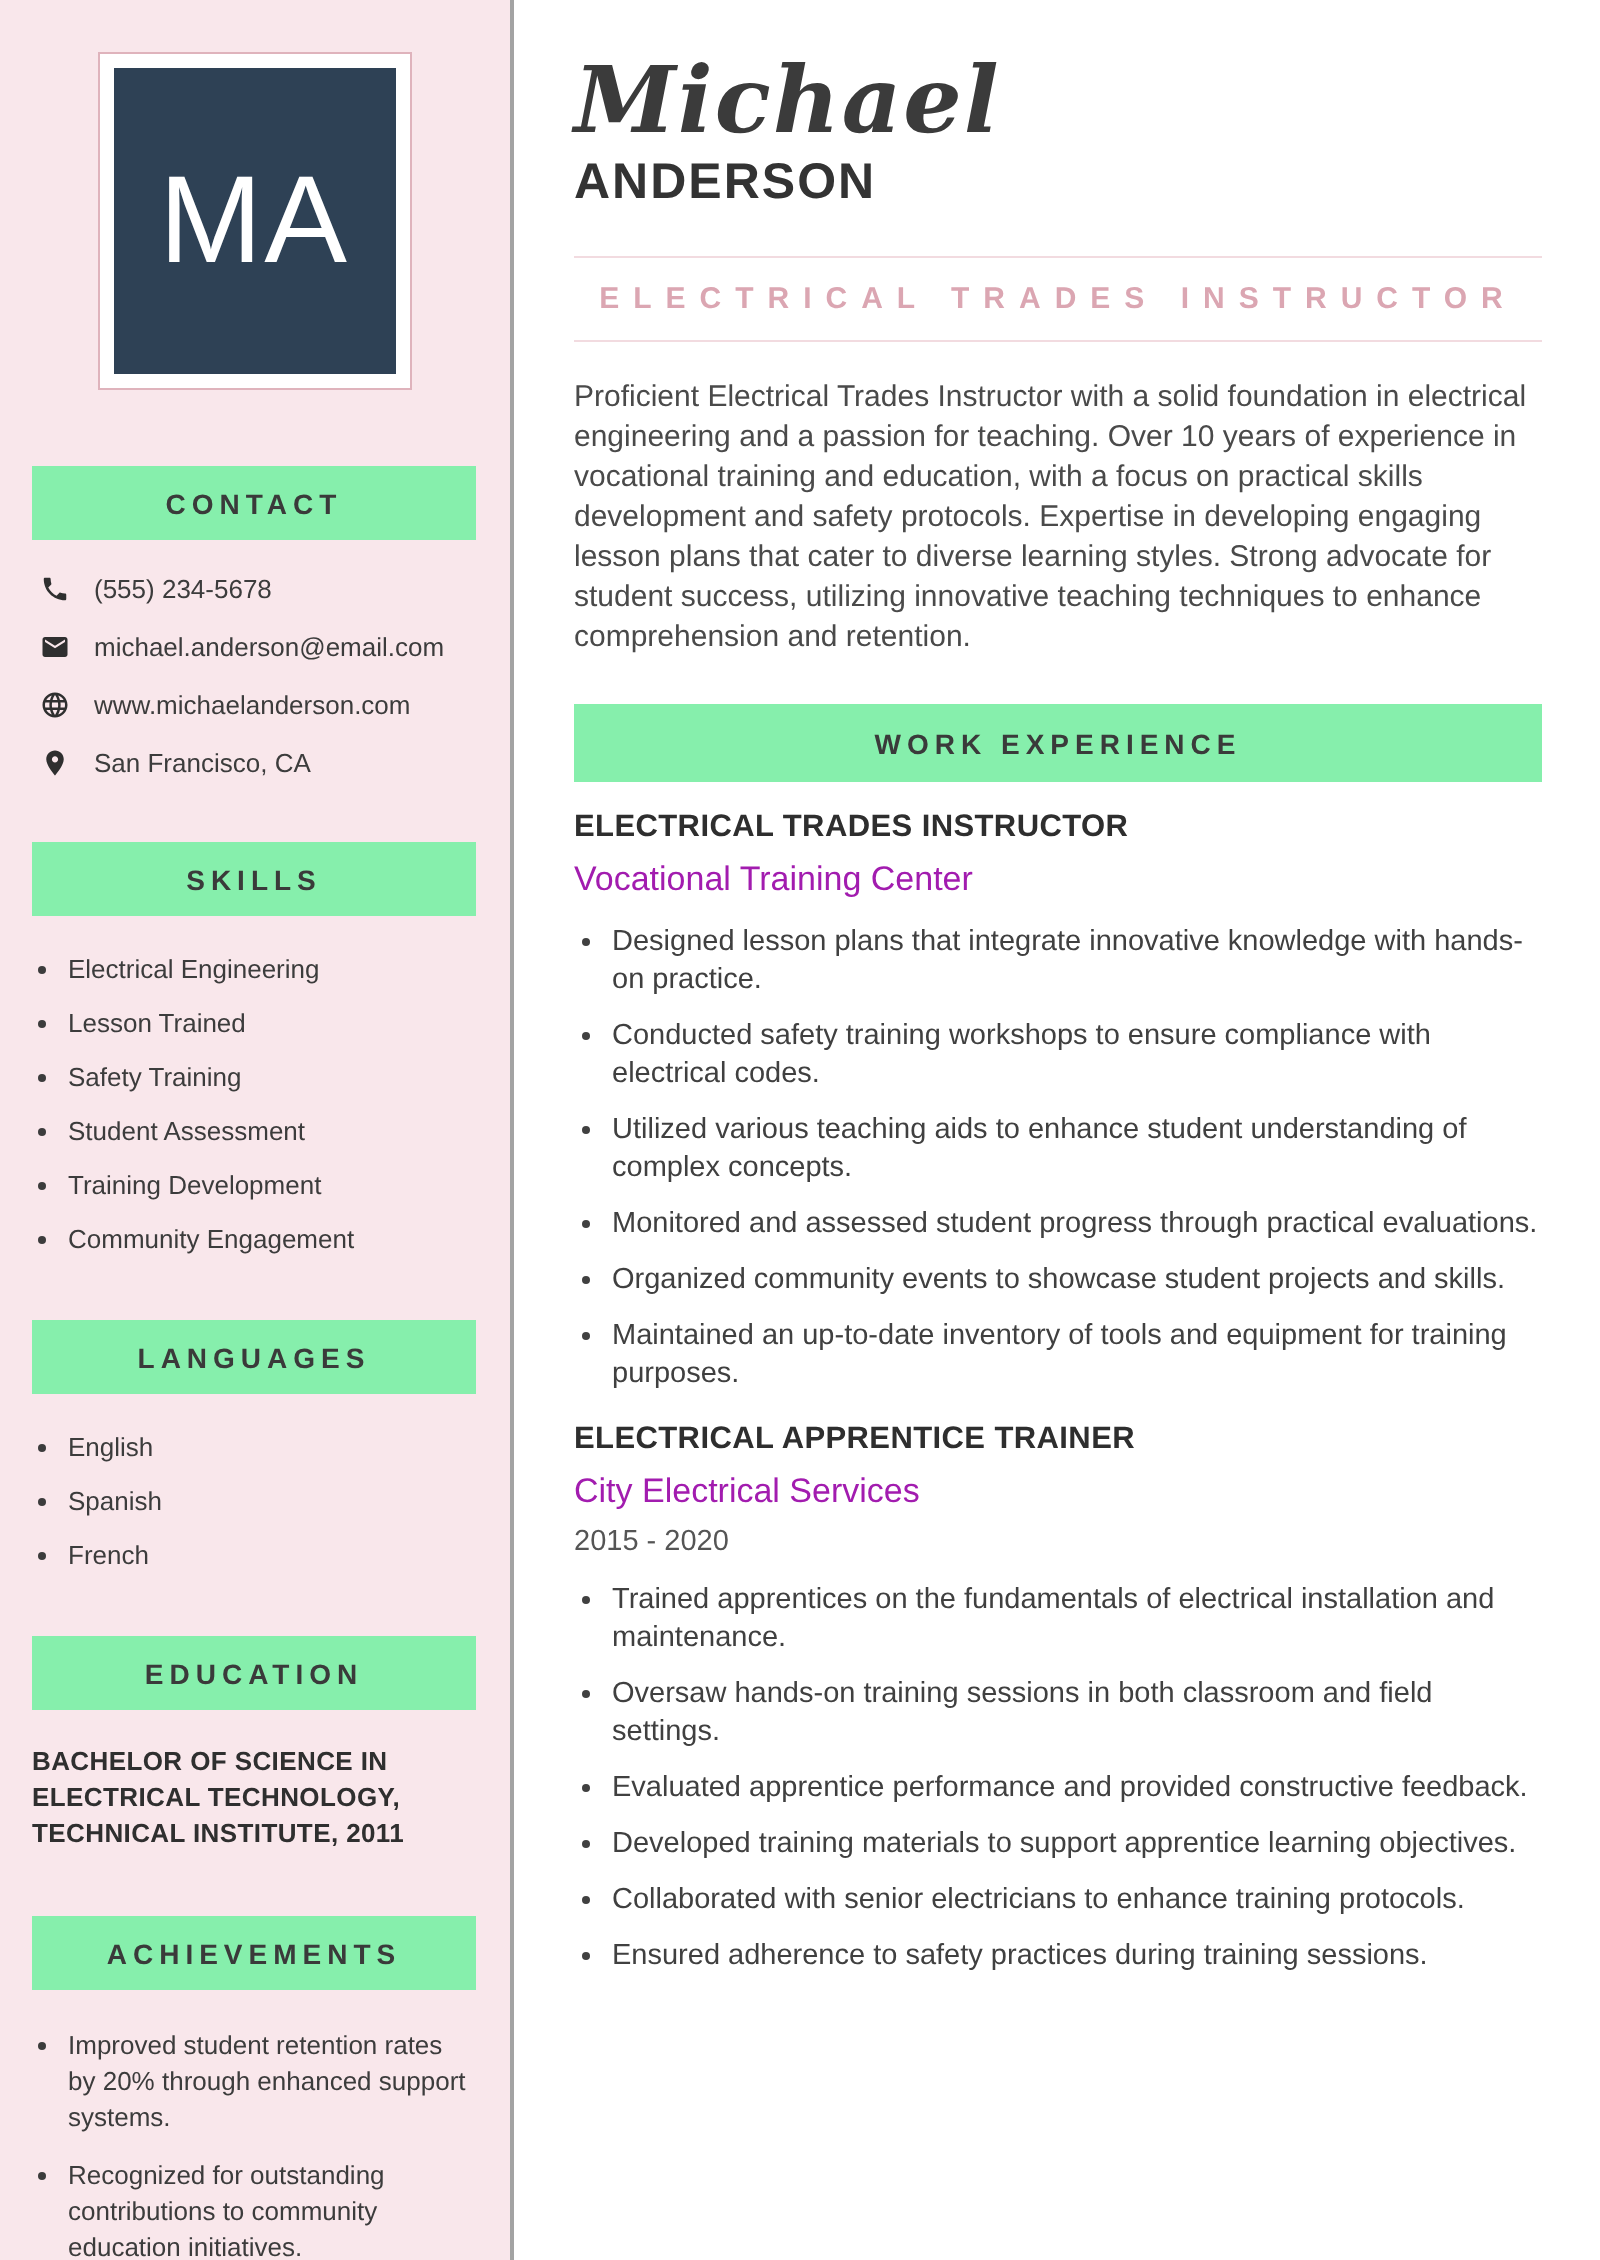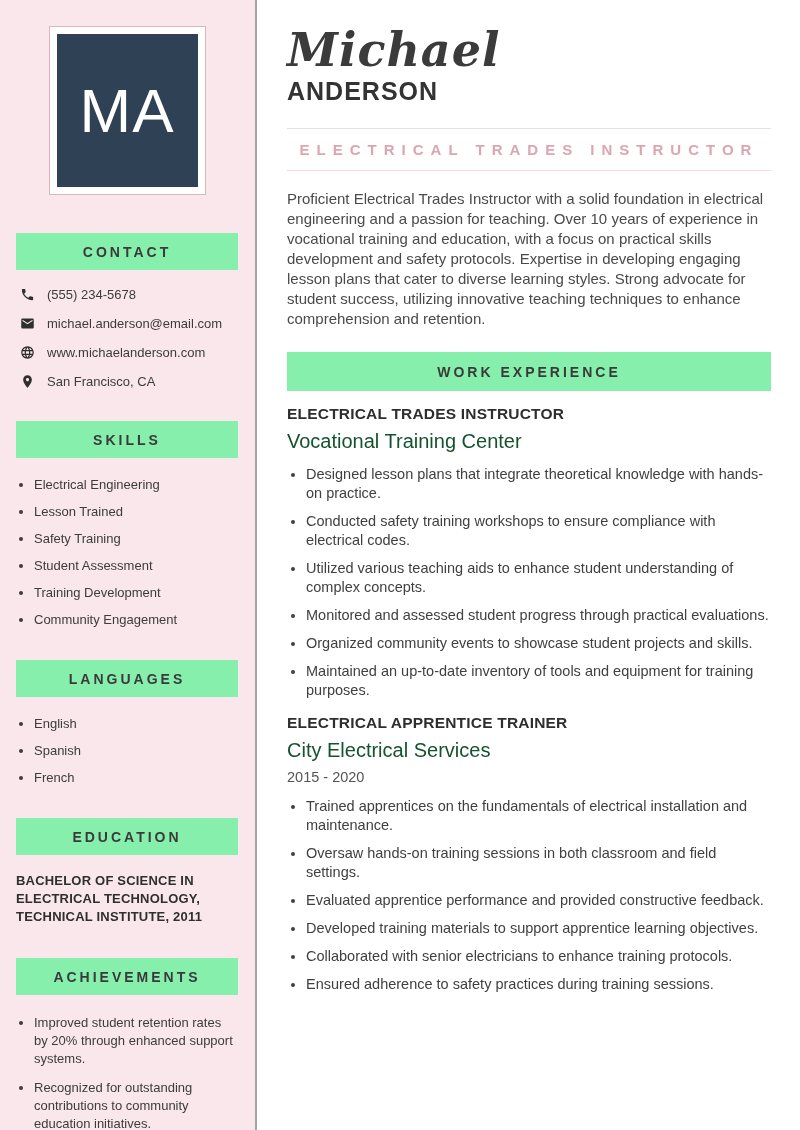--- a/index.html
+++ b/index.html
@@ -133,22 +133,22 @@
     margin-top: 23px;
   }
   .job { margin-top: 14px; }
   .job-title {
     font-size: 15.5px;
     font-weight: 800;
     color: #2e2e2e;
     letter-spacing: 0.2px;
   }
   .job-company {
-    font-size: 20px;
-    color: #14532d;
+    font-size: 17px;
+    color: #a21caf;
     margin-top: 7px;
   }
   .job-dates {
     font-size: 14.5px;
     color: #555555;
     margin-top: 7px;
   }
   .job-bullets {
     margin: 12px 0 0 0;
     padding-left: 19px;
@@ -233,21 +233,21 @@
   <hr class="pink-rule below">
 
   <p class="summary">Proficient Electrical Trades Instructor with a solid foundation in electrical engineering and a passion for teaching. Over 10 years of experience in vocational training and education, with a focus on practical skills development and safety protocols. Expertise in developing engaging lesson plans that cater to diverse learning styles. Strong advocate for student success, utilizing innovative teaching techniques to enhance comprehension and retention.</p>
 
   <div class="work-band">WORK EXPERIENCE</div>
 
   <section class="job">
     <div class="job-title">ELECTRICAL TRADES INSTRUCTOR</div>
     <div class="job-company">Vocational Training Center</div>
     <ul class="job-bullets">
-      <li>Designed lesson plans that integrate theoretical knowledge with hands-on practice.</li>
+      <li>Designed lesson plans that integrate innovative knowledge with hands-on practice.</li>
       <li>Conducted safety training workshops to ensure compliance with electrical codes.</li>
       <li>Utilized various teaching aids to enhance student understanding of complex concepts.</li>
       <li>Monitored and assessed student progress through practical evaluations.</li>
       <li>Organized community events to showcase student projects and skills.</li>
       <li>Maintained an up-to-date inventory of tools and equipment for training purposes.</li>
     </ul>
   </section>
 
   <section class="job">
     <div class="job-title">ELECTRICAL APPRENTICE TRAINER</div>

